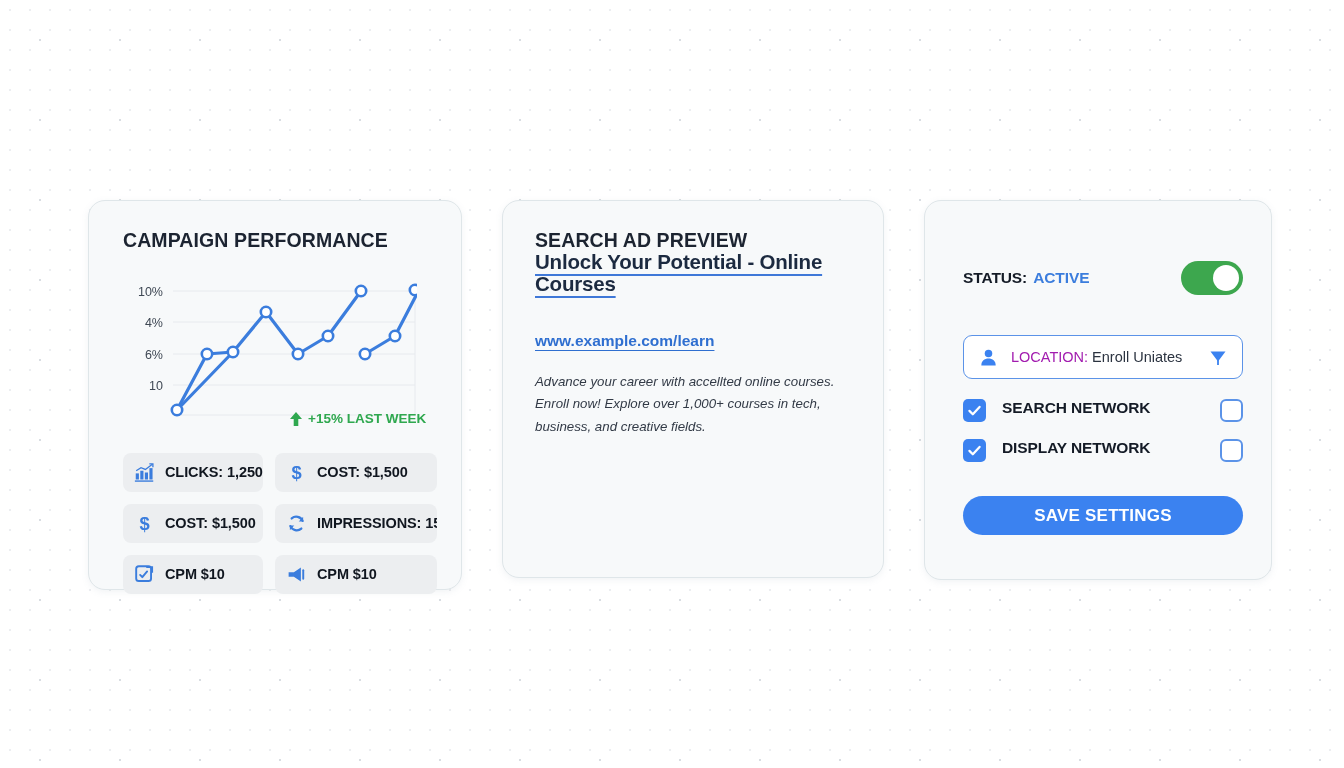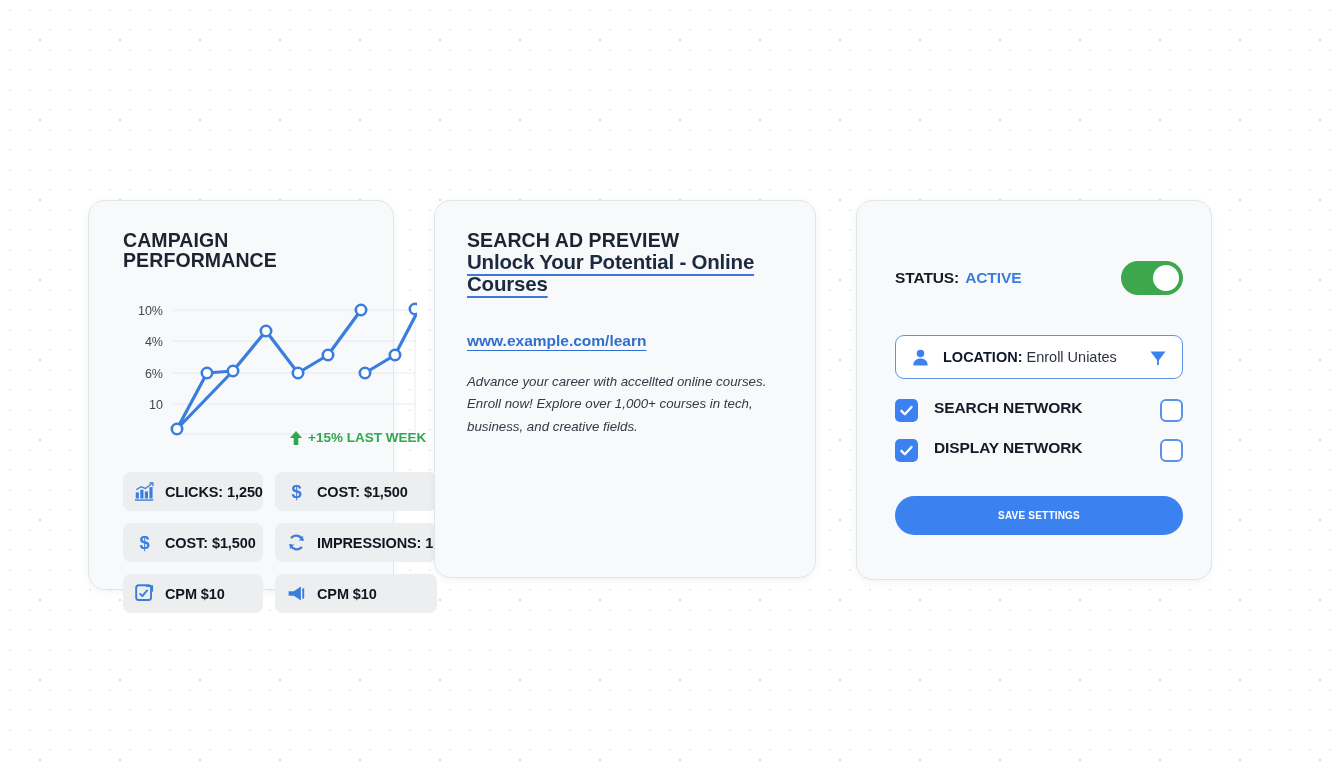--- a/index.html
+++ b/index.html
@@ -34,21 +34,21 @@
 
   
   .card {
     background: #f7f9fa;
     border: 1px solid #dfe6e9;
     border-radius: 17px;
     box-shadow: 0 2px 7px rgba(120,140,160,0.10);
     position: relative;
   }
 
-  .card-perf  { width: 306px; height: 390px; padding: 30px 26px 0 34px; }
+  .card-perf  { width: 374px; height: 390px; padding: 30px 26px 0 34px; }
   .card-ad    { width: 382px; height: 378px; padding: 30px 30px 0 32px; }
   .card-set   { width: 356px; height: 380px; padding: 30px 28px 0 38px; }
 
   .card-title {
     font-size: 19.5px;
     font-weight: bold;
     color: #1c2431;
     letter-spacing: 0.1px;
     line-height: 1;
   }
@@ -192,21 +192,21 @@
     align-items: center;
     padding: 0 12px 0 14px;
     gap: 12px;
   }
   .loc-text {
     flex: 1;
     font-size: 14.5px;
     color: #2b3340;
     white-space: nowrap;
   }
-  .loc-text b { font-weight: bold; color: #0f172a; }
+  .loc-text b { font-weight: normal; color: #a21caf; }
   .caret-icon { flex: 0 0 auto; display: block; }
 
   .net-row {
     margin-top: 20px;
     display: flex;
     align-items: flex-start;
     height: 24px;
   }
   .net-row.second { margin-top: 16px; }
   .cb-on {
@@ -236,21 +236,21 @@
 
   .save-btn {
     margin-top: 33px;
     width: 100%;
     height: 39px;
     border: none;
     border-radius: 20px;
     background: #3b82f0;
     color: #ffffff;
     font-family: "Liberation Sans", sans-serif;
-    font-size: 10px;
+    font-size: 17px;
     font-weight: bold;
     letter-spacing: 0.2px;
     cursor: pointer;
   }
 </style>
 </head>
 <body>
 
 <div class="board">
 

